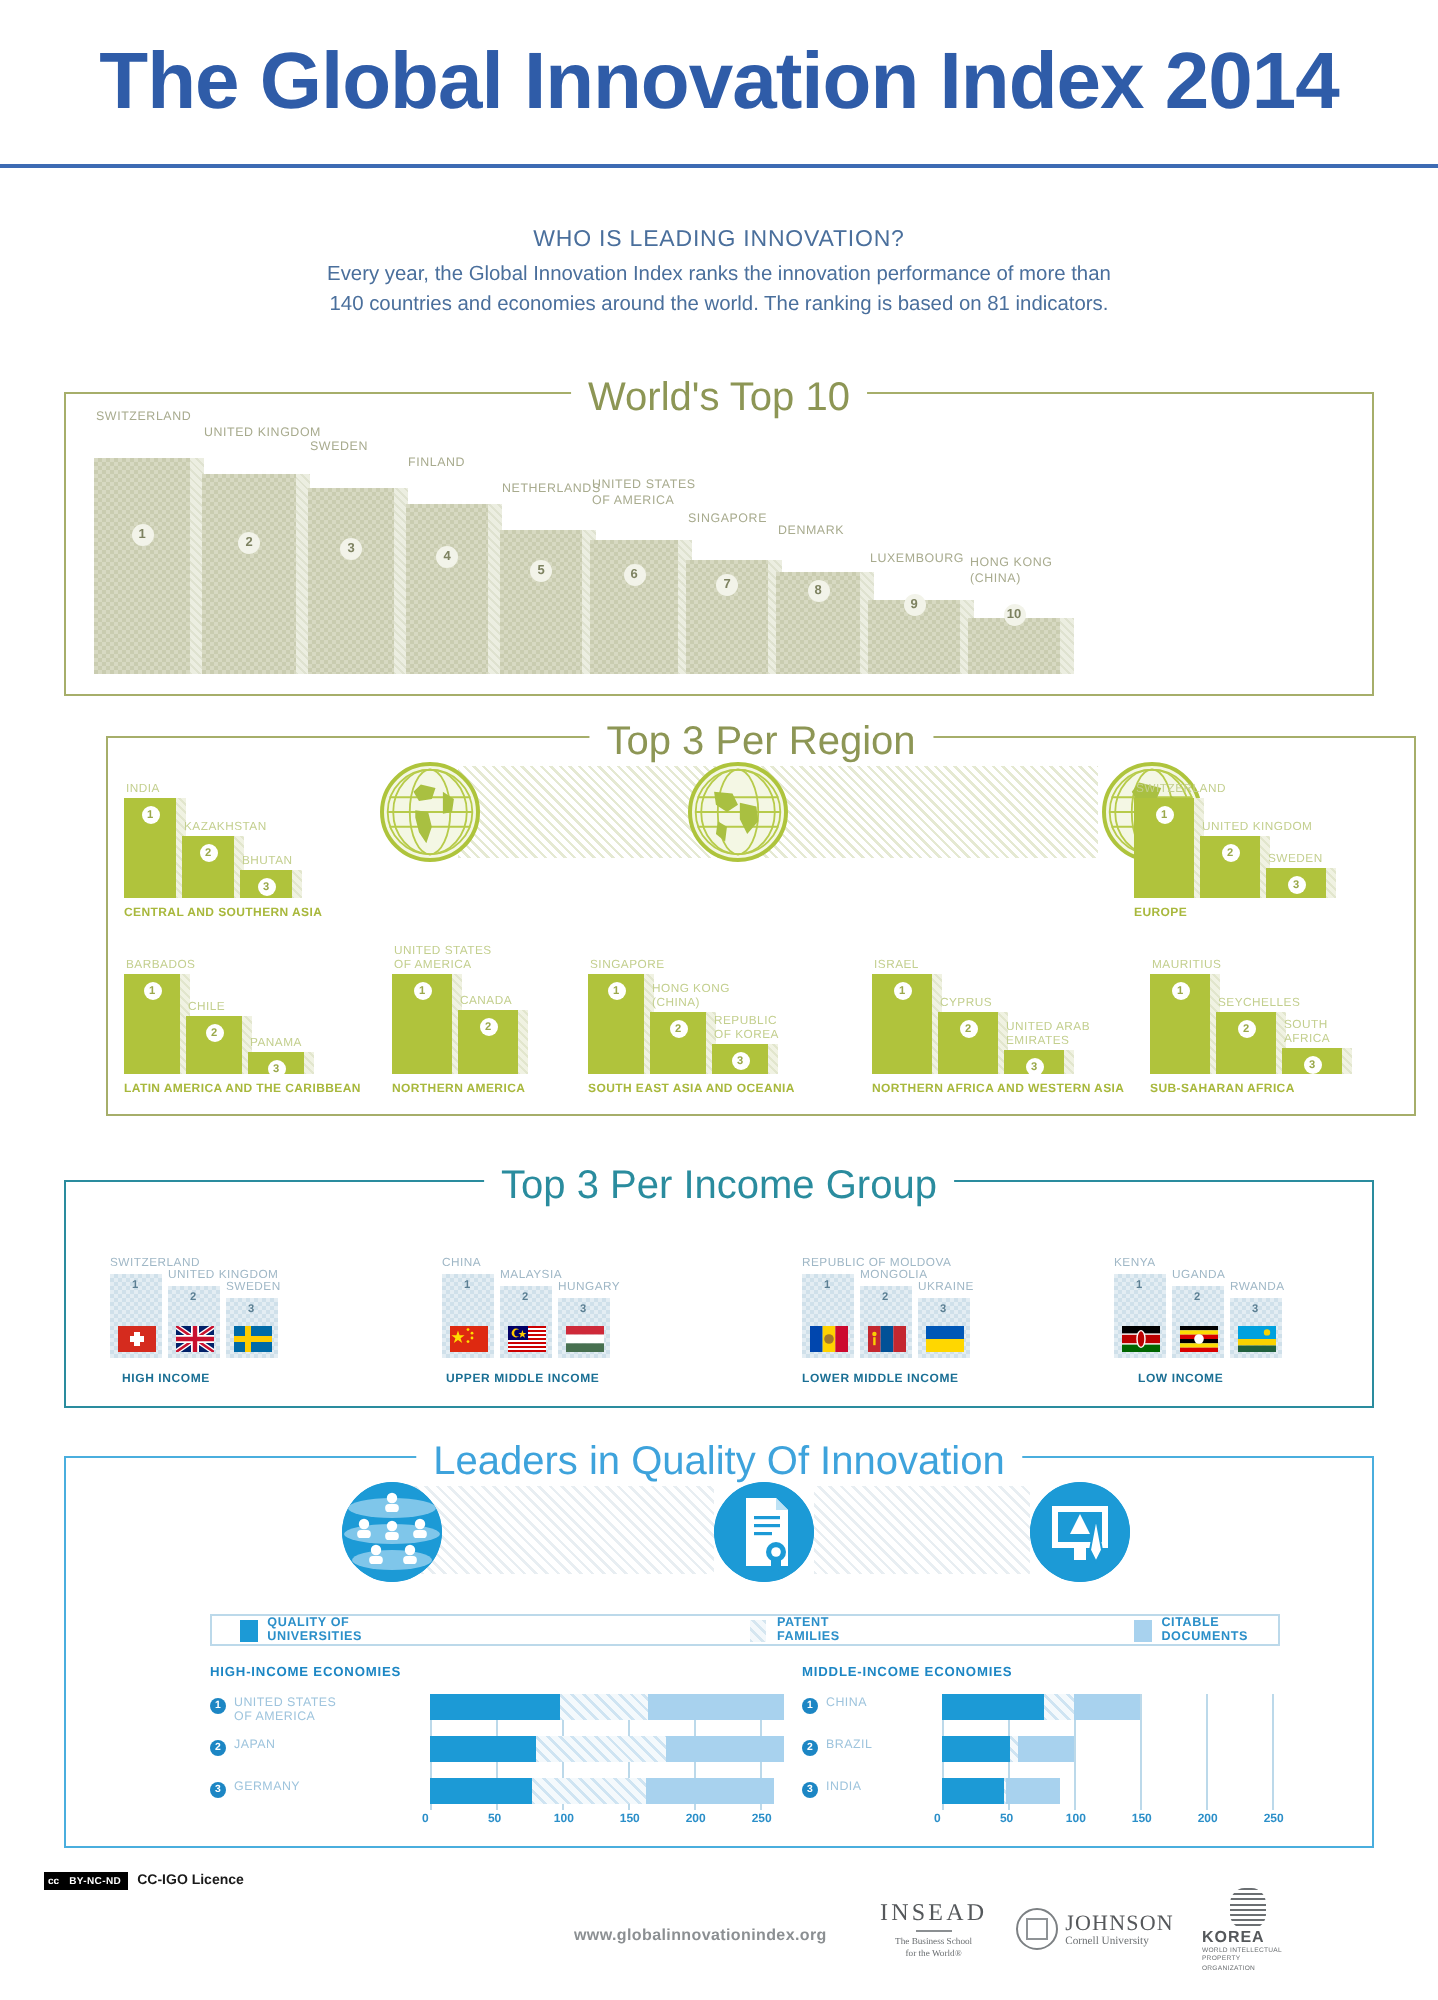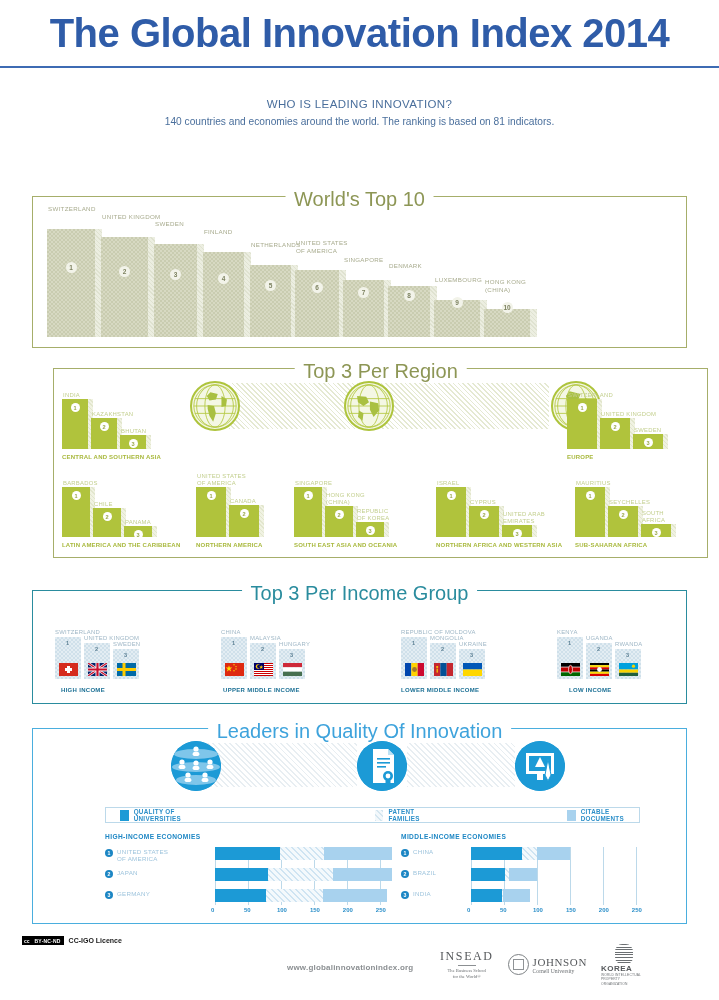--- a/index.html
+++ b/index.html
@@ -6,21 +6,21 @@
   body {
     width:719px; height:1000px;
     background:#ffffff;
     font-family:"Liberation Sans", sans-serif;
     overflow:hidden;
     position:relative;
   }
 
   
   .header {
-    height:68px;
+    height:84px;
     display:flex; align-items:center; justify-content:center;
     border-bottom:2px solid #3d6bb3;
   }
   .header h1 {
     font-size:40px; font-weight:bold; letter-spacing:-0.5px;
     color:#2f5ca8;
     font-family:"Liberation Sans", sans-serif;
   }
 
   
@@ -155,20 +155,21 @@
 </style>
 </head>
 <body>
 
 <div class="header">
   <h1>The Global Innovation Index 2014</h1>
 </div>
 
 <div class="intro">
   <div class="q">WHO IS LEADING INNOVATION?</div>
+  <div class="p">Every year, the Global Innovation Index ranks the innovation performance of more than</div>
   <div class="p">140 countries and economies around the world. The ranking is based on 81 indicators.</div>
 </div>
 
 <div class="panel" id="top10">
   <div class="panel-box">
     <div class="panel-title">World's Top 10</div>
     <div id="top10-bars">
         <div class="t10-shadow" style="left:62px;height:108px;"></div>
         <div class="t10-bar" style="left:14px;width:48px;height:108px;"></div>
         <div class="t10-label" style="left:15px;top:8px;">

